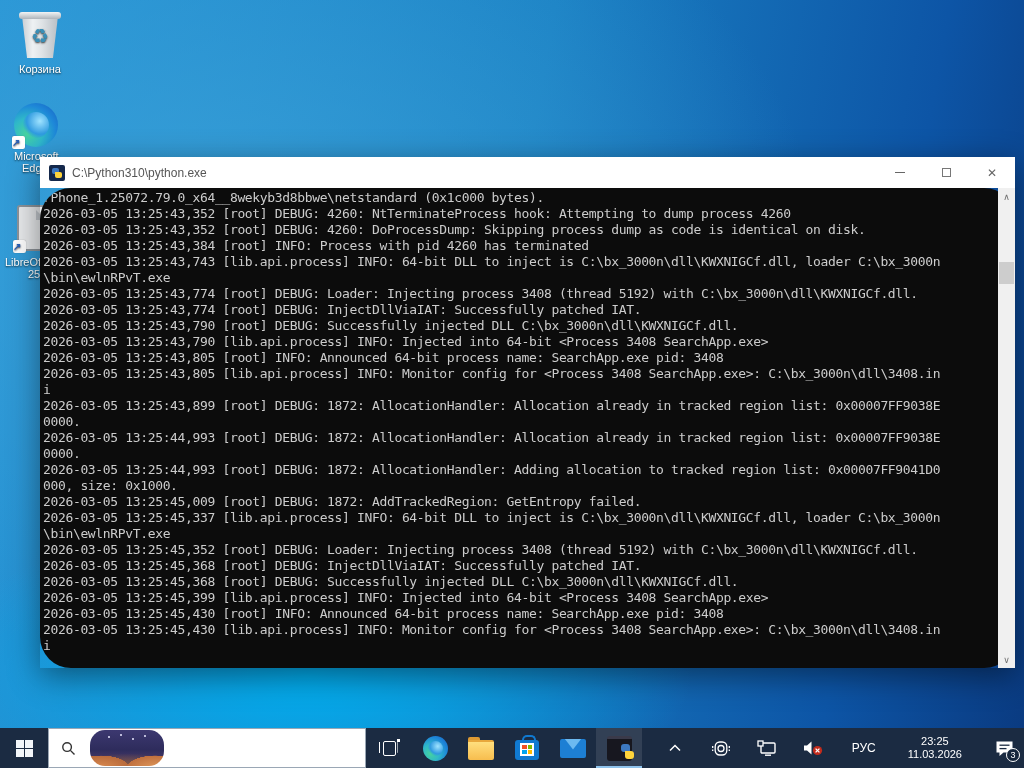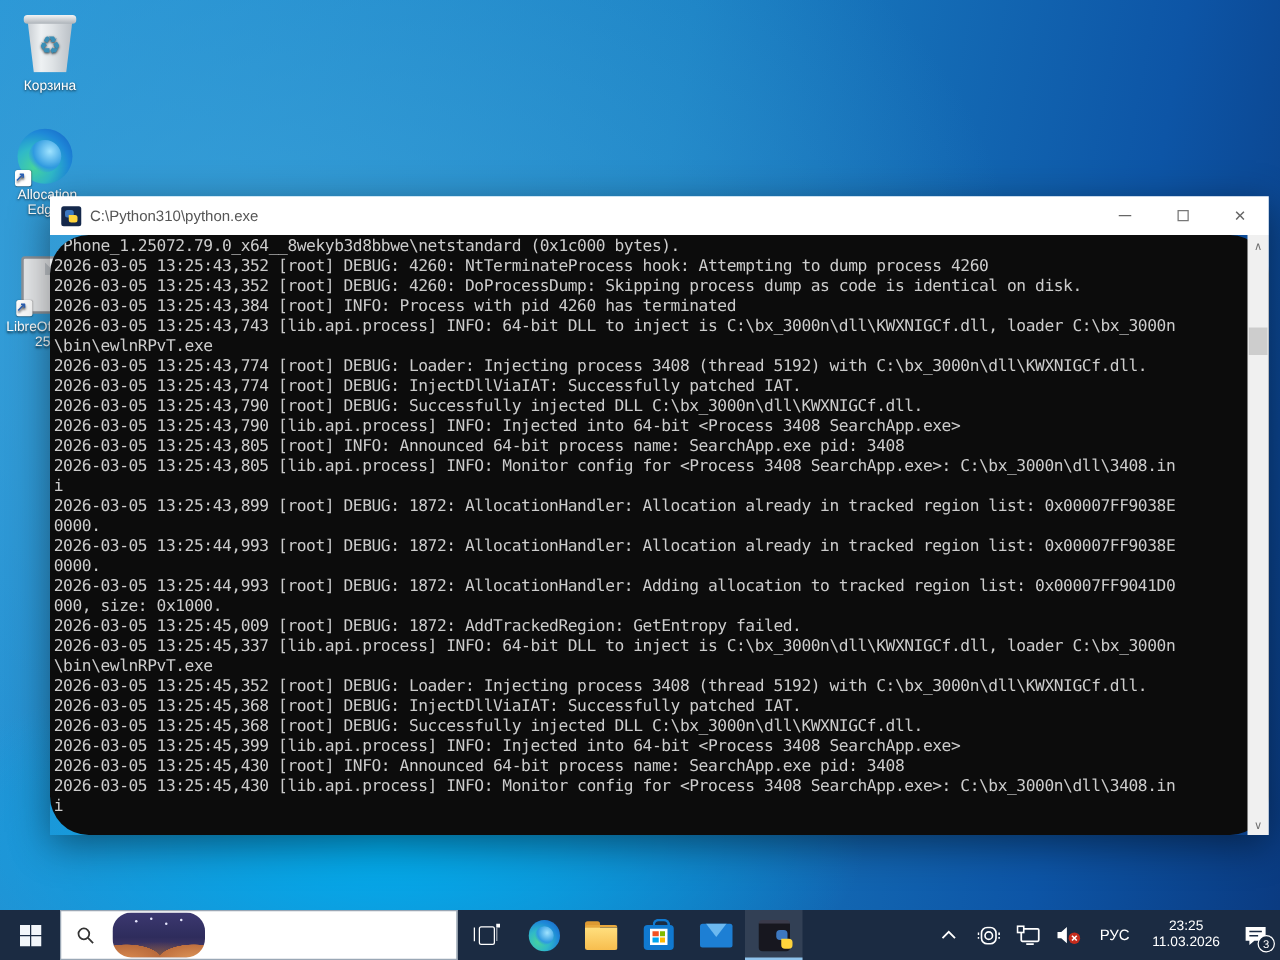--- a/index.html
+++ b/index.html
@@ -130,21 +130,21 @@
   .mail-ico::before { content:""; position:absolute; left:-4px; top:-11px; width:34px; height:22px;
     background:#6cb9f0; transform:rotate(0deg); clip-path:polygon(0 0,100% 0,50% 100%); }
 
   .pycon-ico { position:relative; width:25px; height:25px; background:#17171f; border-radius:3px;
     border-top:3px solid #3a3a4a; }
   .pycon-ico::before { content:""; position:absolute; right:2px; bottom:9px; width:9px; height:8px;
     background:#3d78c0; border-radius:3px 3px 0 3px; }
   .pycon-ico::after { content:""; position:absolute; right:-2px; bottom:2px; width:9px; height:8px;
     background:#ffd43b; border-radius:0 3px 3px 3px; }
 
-  .tray { margin-left:auto; display:flex; align-items:center; gap:10px; padding-right:6px; }
+  .tray { margin-left:auto; display:flex; align-items:center; gap:24px; padding-right:6px; }
   .tray-ico { display:flex; align-items:center; justify-content:center; width:22px; height:40px; }
   .lang { font-size:12px; padding:0 4px; }
   .clock { font-size:11px; line-height:13px; text-align:center; padding:0 4px; }
   .action-center { position:relative; width:28px; }
   .ac-badge { position:absolute; right:-2px; bottom:6px; width:14px; height:14px; border-radius:50%;
     background:#16263c; border:1px solid #fff; color:#fff; font-size:9px; line-height:12px;
     text-align:center; }
 </style>
 </head>
 <body>
@@ -157,21 +157,21 @@
         <div class="bin-rim"></div>
       <div class="bin-sym">♻</div>
     </div>
     <span class="dlabel">Корзина</span>
   </div>
 
   <div class="dicon" style="left:14px; top:103px; width:60px; text-align:left;">
     <div class="edge-ball" style="margin:0;">
       <div class="shortcut-arrow">↗</div>
     </div>
-    <span class="dlabel" style="margin-left:0;">Allocation</span>
+    <span class="dlabel" style="margin-left:0;">Microsoft</span>
     <span class="dlabel" style="margin-left:8px; margin-top:0;">Edge</span>
   </div>
 
   <div class="dicon" style="left:4px; top:203px; width:60px; text-align:left;">
     <div class="lo-art">
       <div class="lo-doc"></div>
       <div class="shortcut-arrow" style="left:2px; bottom:0;">↗</div>
     </div>
     <span class="dlabel" style="margin-left:1px;">LibreOffice</span>
     <span class="dlabel" style="margin-left:24px; margin-top:0;">25</span>

